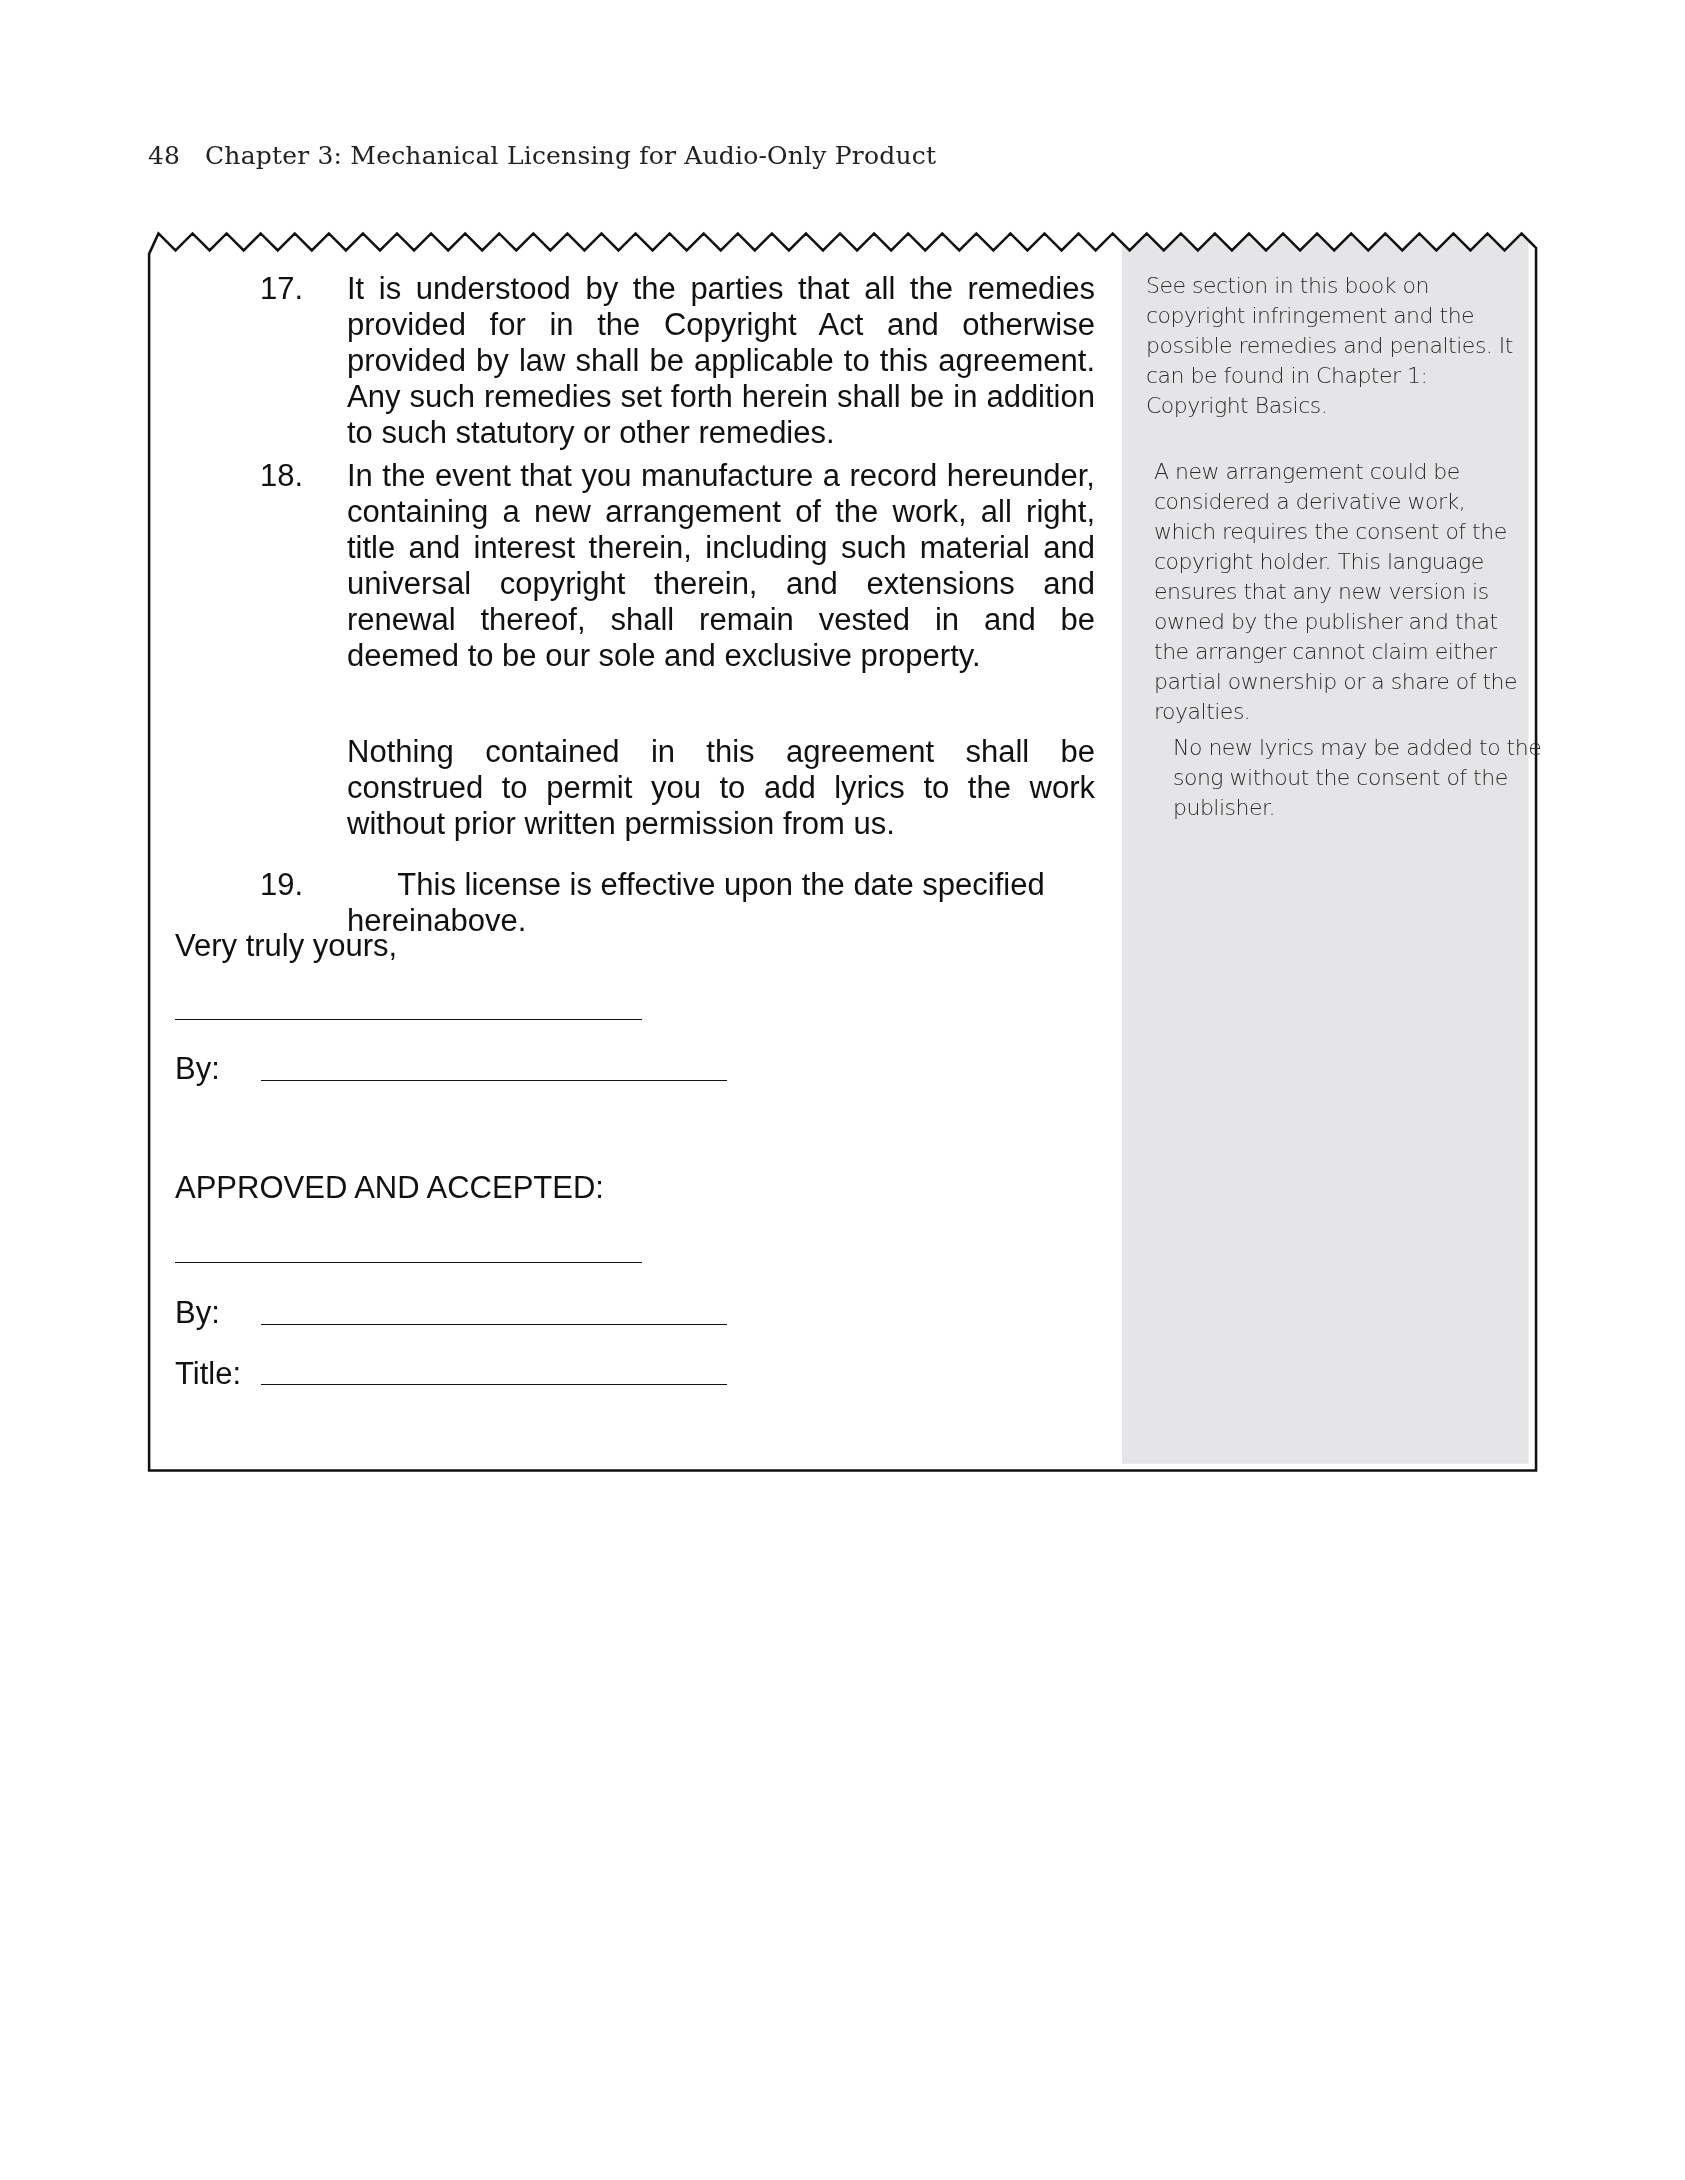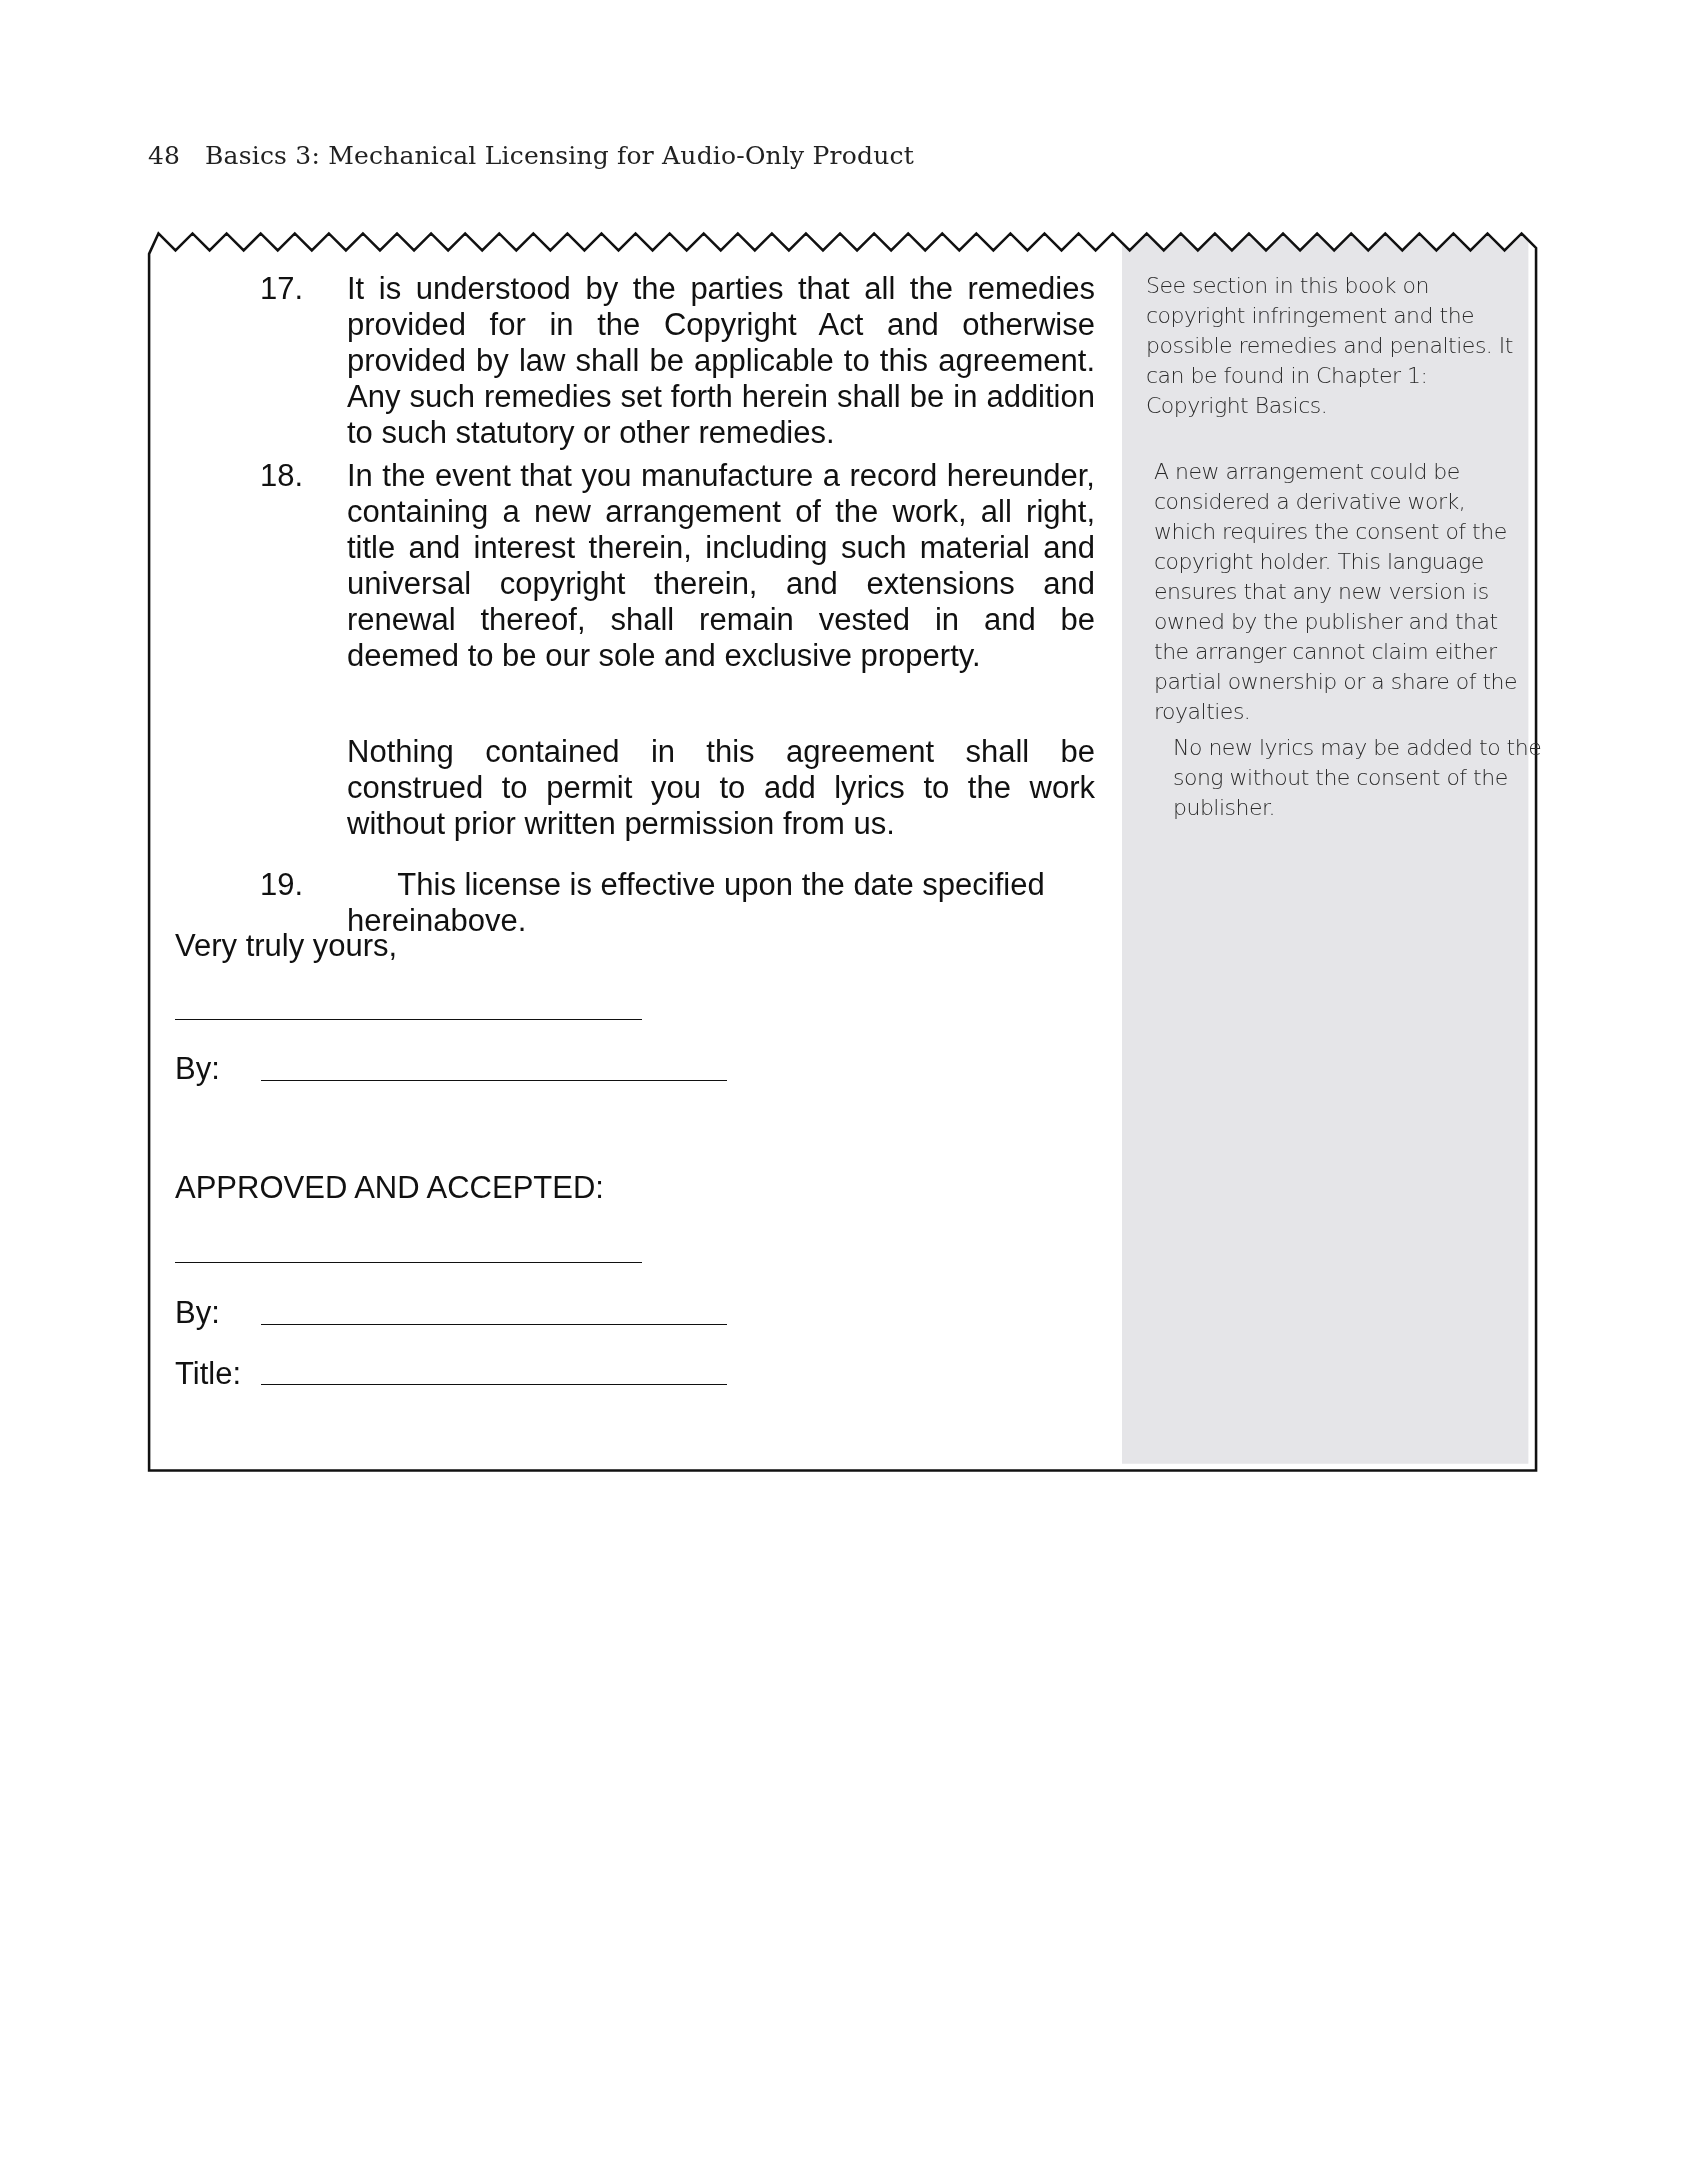--- a/index.html
+++ b/index.html
@@ -25,21 +25,21 @@
       letter-spacing: -0.5px;
     }
     .note { position: absolute; left: 1146px; width: 375px; }
     .plain { position: absolute; left: 175px; white-space: nowrap; }
     .sig-line { position: absolute; height: 0; border-top: 1.9px solid #111; }
   </style>
 </head>
 <body>
 
 <div class="running-head">
-  <span class="pg">48</span><span>Basics 3:  Mechanical Licensing for Audio-Only Product</span>
+  <span class="pg">48</span><span>Chapter 3:  Mechanical Licensing for Audio-Only Product</span>
 </div>
 
 <svg class="frame" width="1686" height="2181" viewBox="0 0 1979 2560">
   <path id="gray-panel" fill="#e5e5e8" stroke="none" d="M1317 1718 L1317 287 L1326 296 L1346 276 L1366 296 L1386 276 L1406 296 L1426 276 L1446 296 L1466 276 L1486 296 L1506 276 L1526 296 L1546 276 L1566 296 L1586 276 L1606 296 L1626 276 L1646 296 L1666 276 L1686 296 L1706 276 L1726 296 L1746 276 L1766 296 L1786 276 L1794 284 L1794 1718 Z"></path>
   <path id="frame-outline" fill="none" stroke="#111" stroke-width="3" stroke-linejoin="miter" d="M175 298 L186 274 L206 294 L226 274 L246 294 L266 274 L286 294 L306 274 L326 294 L346 274 L366 294 L386 274 L406 294 L426 274 L446 294 L466 274 L486 294 L506 274 L526 294 L546 274 L566 294 L586 274 L606 294 L626 274 L646 294 L666 274 L686 294 L706 274 L726 294 L746 274 L766 294 L786 274 L806 294 L826 274 L846 294 L866 274 L886 294 L906 274 L926 294 L946 274 L966 294 L986 274 L1006 294 L1026 274 L1046 294 L1066 274 L1086 294 L1106 274 L1126 294 L1146 274 L1166 294 L1186 274 L1206 294 L1226 274 L1246 294 L1266 274 L1286 294 L1306 274 L1326 294 L1346 274 L1366 294 L1386 274 L1406 294 L1426 274 L1446 294 L1466 274 L1486 294 L1506 274 L1526 294 L1546 274 L1566 294 L1586 274 L1606 294 L1626 274 L1646 294 L1666 274 L1686 294 L1706 274 L1726 294 L1746 274 L1766 294 L1786 274 L1803 291 L1803 1726 L175 1726 Z"></path>
 </svg>
 
 <div class="para serif" style="left:260px; top:271px;">
   <span class="num">17.</span>
   <div class="txt">It is understood by the parties that all the remedies provided for in the Copyright Act and otherwise provided by law shall be applicable to this agreement. Any such remedies set forth herein shall be in addition to such statutory or other remedies.</div>

